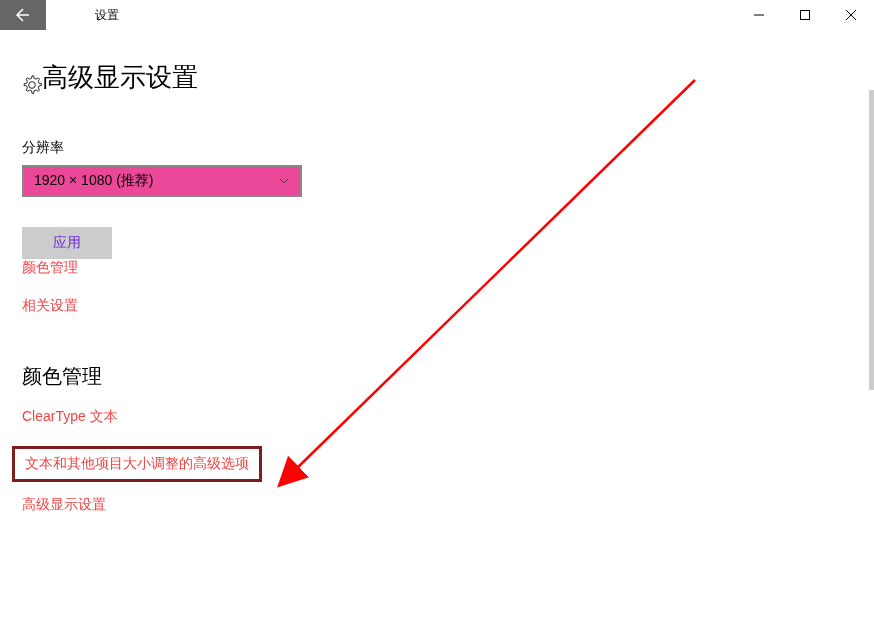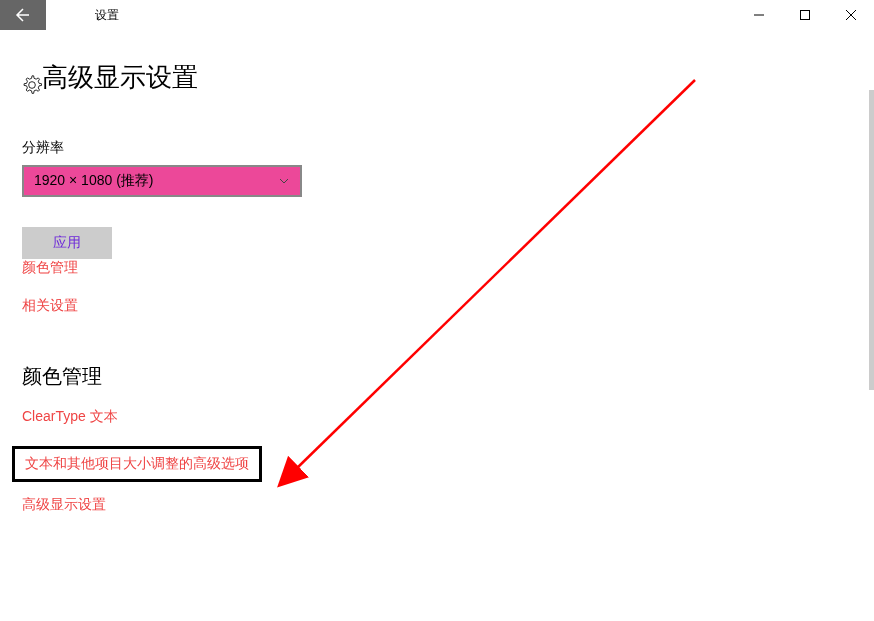--- a/index.html
+++ b/index.html
@@ -123,21 +123,21 @@
     }
     .link {
       font-size: 14px;
       color: #ef4444;
       margin-bottom: 20px;
       cursor: pointer;
       display: block;
       width: fit-content;
     }
     .highlighted {
-      border: 3px solid #000000;
+      border: 3px solid #7f1d1d;
       padding: 6px 10px;
       margin-left: -10px;
       margin-bottom: 14px;
       display: inline-block;
     }
     .highlighted .link {
       margin-bottom: 0;
     }
     .scrollbar-thumb {
       position: absolute;

